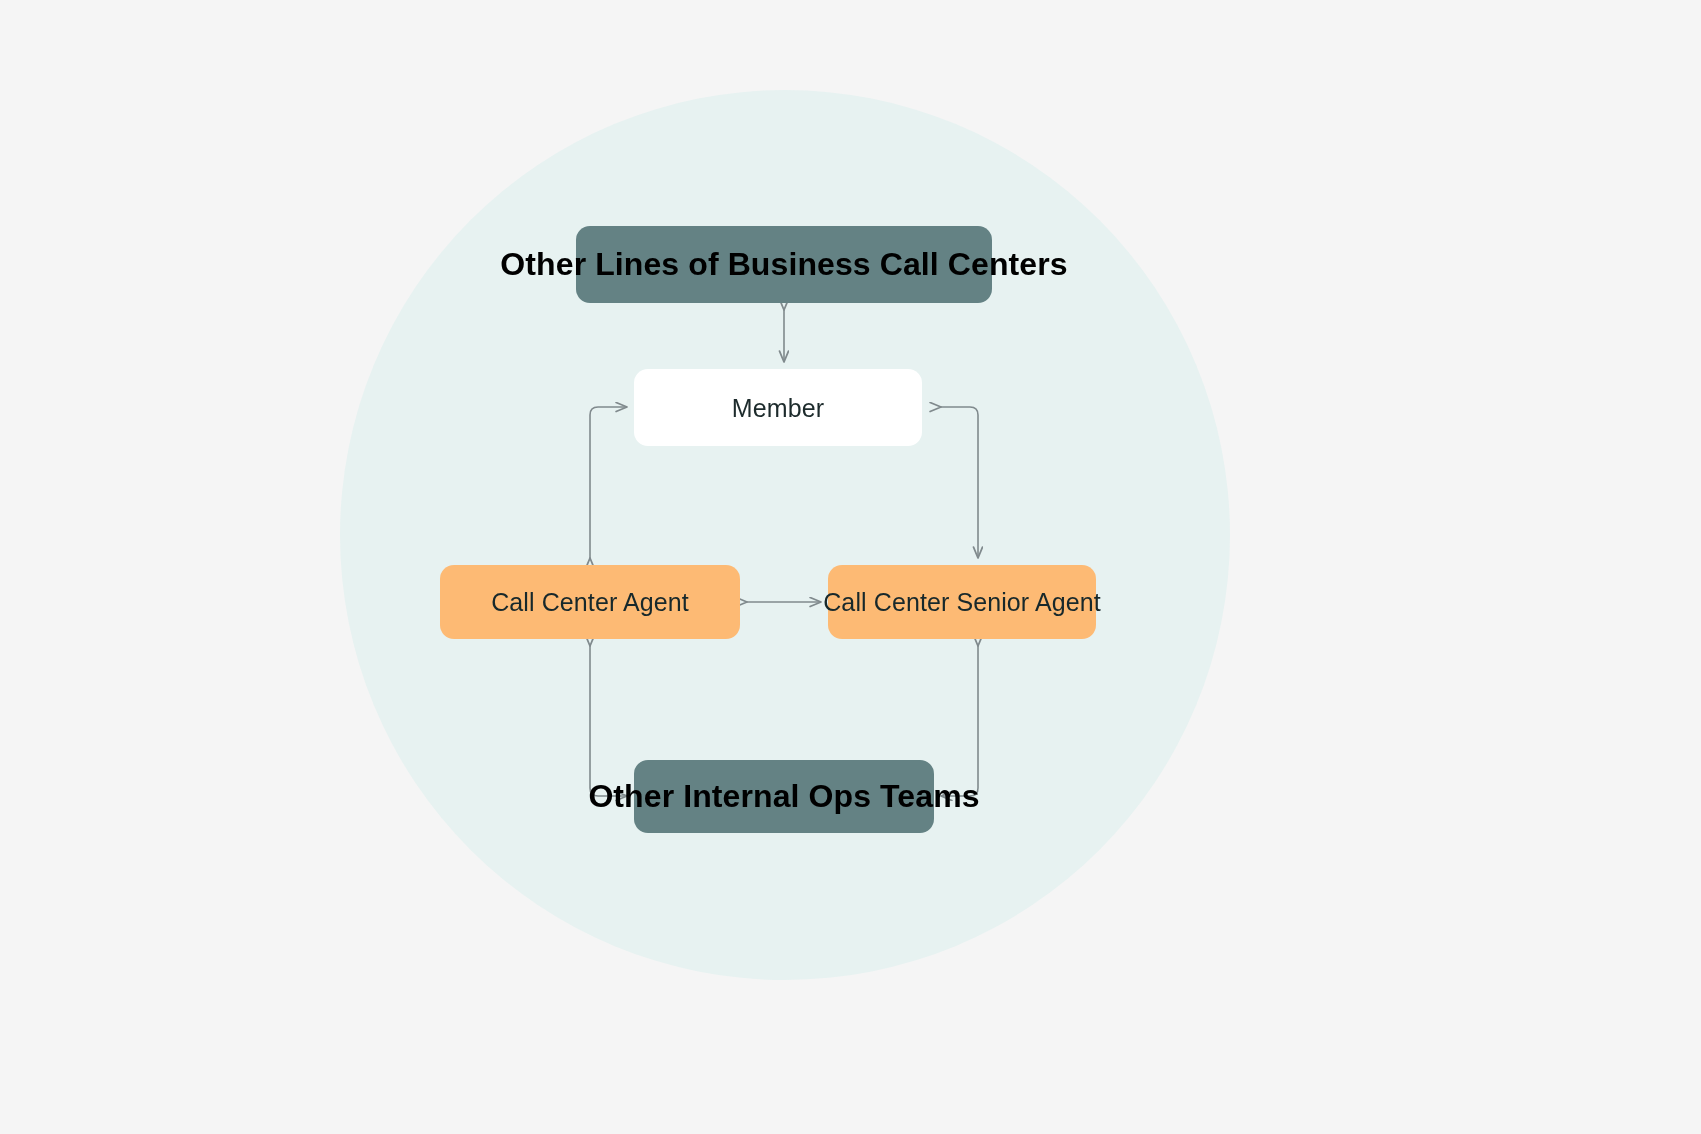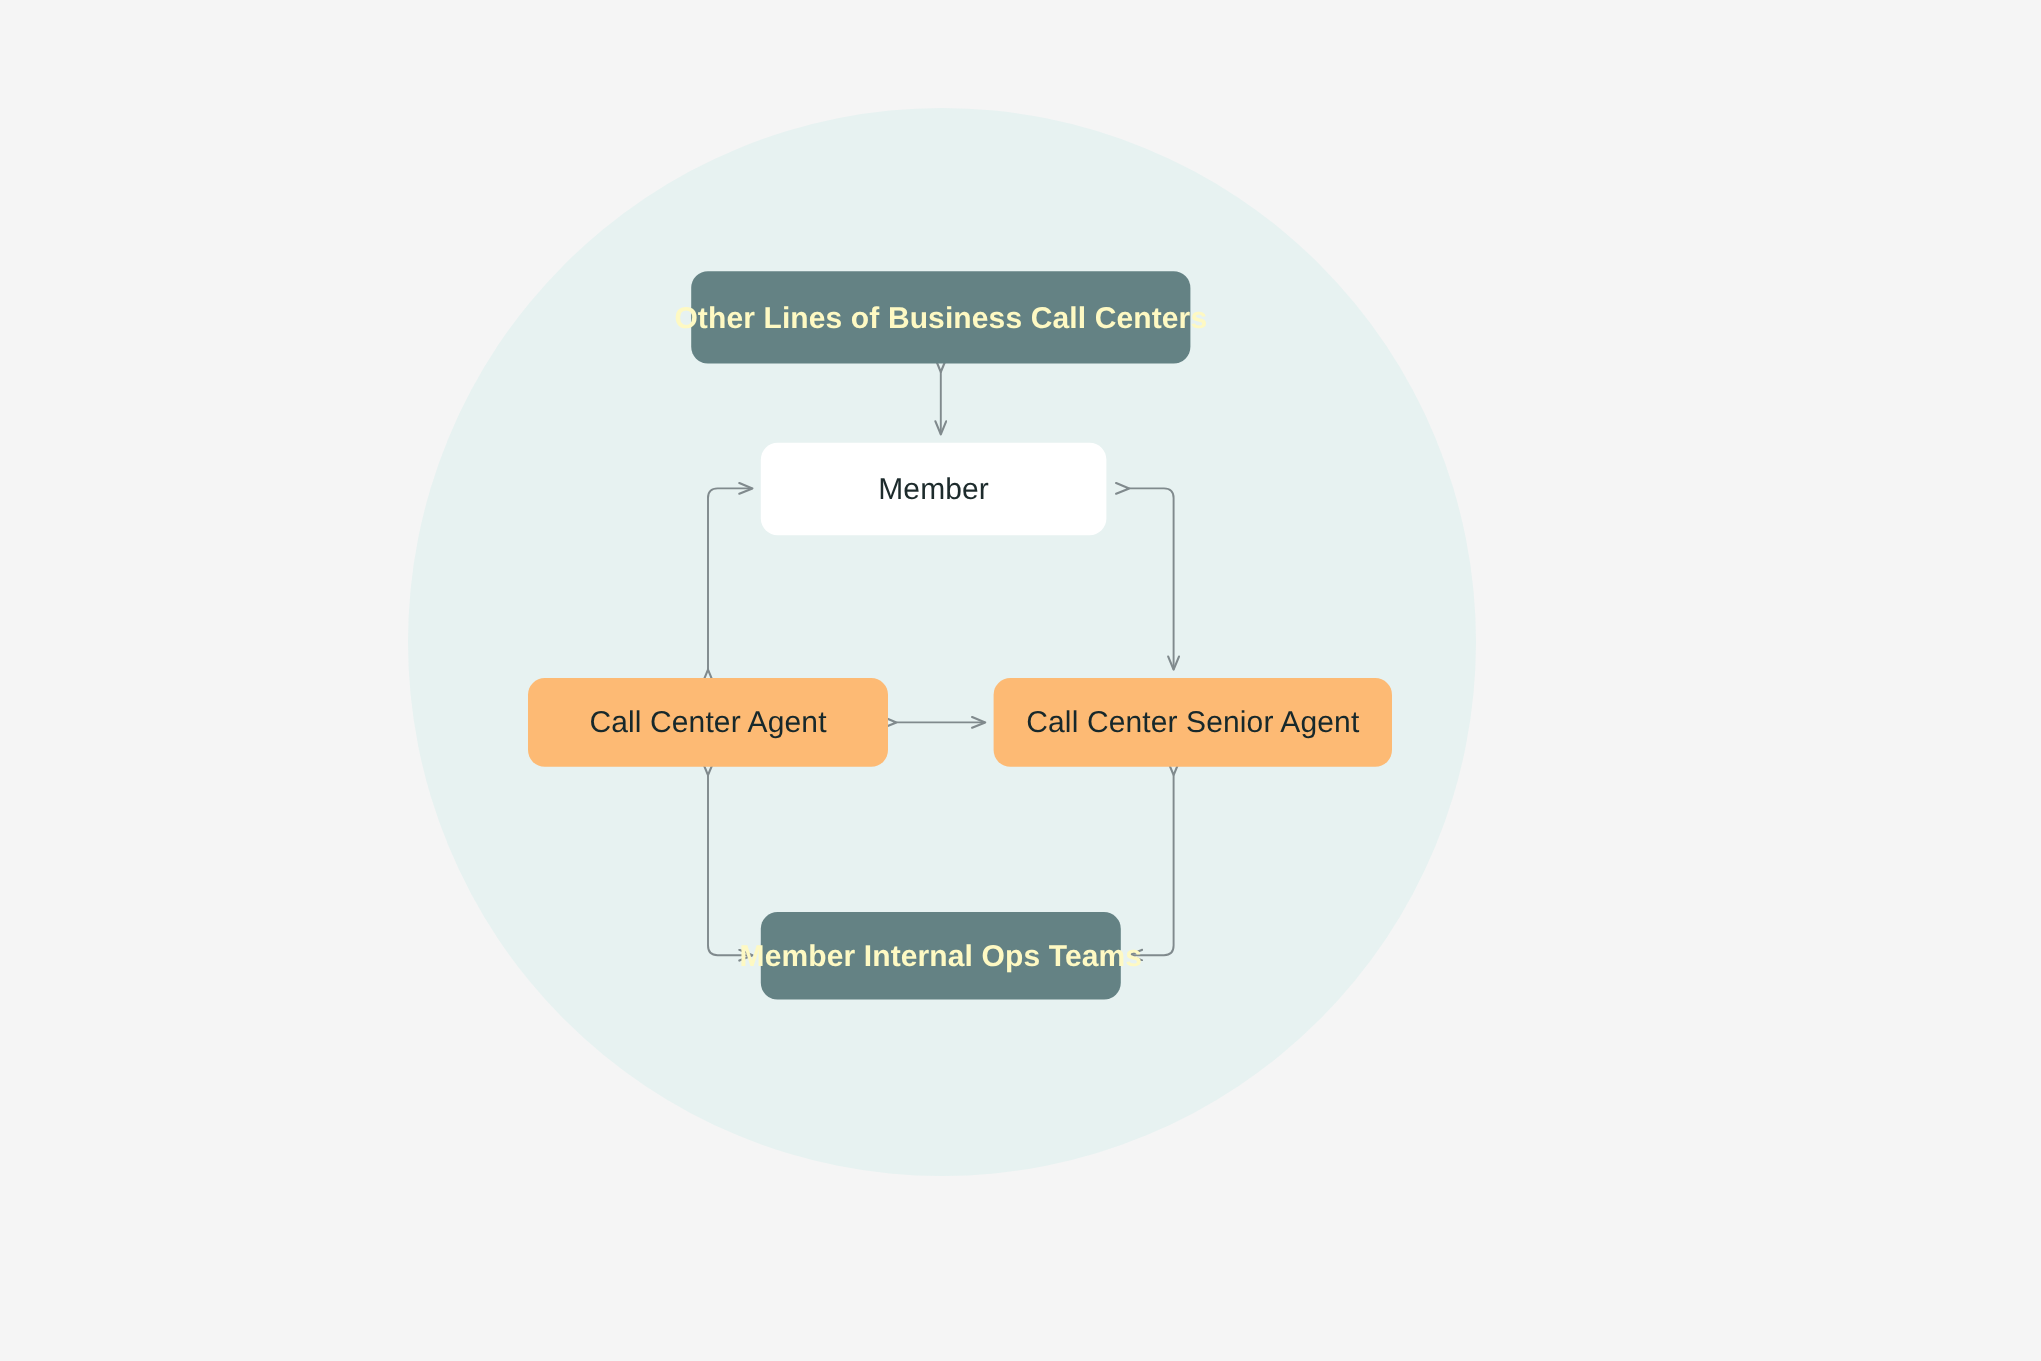--- a/index.html
+++ b/index.html
@@ -40,43 +40,43 @@
     align-items: center;
     justify-content: center;
     box-sizing: border-box;
     border-radius: 14px;
     text-align: center;
     line-height: 1.2;
     white-space: nowrap;
   }
   .node-dark {
     background: #648284;
-    color: #fef9c3;
-    font-size: 25px;
+    color: #000000;
+    font-size: 32px;
     font-weight: 600;
     letter-spacing: 0.1px;
   }
   .node-white {
     background: #ffffff;
     color: #1d2b2c;
     font-size: 25px;
     font-weight: 500;
     letter-spacing: 0.1px;
   }
   .node-teal {
     background: #fdba74;
     color: #17282b;
     font-size: 25px;
     font-weight: 500;
     letter-spacing: 0.1px;
   }
   #n-top      { left: 576px; top: 226px; width: 416px; height: 77px; }
   #n-member   { left: 634px; top: 369px; width: 288px; height: 77px; }
   #n-agent    { left: 440px; top: 565px; width: 300px; height: 74px; }
-  #n-senior   { left: 828px; top: 565px; width: 332px; height: 74px; justify-content: center; }
+  #n-senior   { left: 828px; top: 565px; width: 268px; height: 74px; justify-content: center; }
   #n-ops      { left: 634px; top: 760px; width: 300px; height: 73px; }
 </style>
 </head>
 <body>
 
 <div id="stage">
 
   <div id="circle"></div>
 
   <svg id="edges" viewBox="0 0 1701 1134" xmlns="http://www.w3.org/2000/svg">
@@ -112,16 +112,16 @@
 
   <div id="n-agent" class="node node-teal">
     <span>Call Center Agent</span>
   </div>
 
   <div id="n-senior" class="node node-teal">
     <span>Call Center Senior Agent</span>
   </div>
 
   <div id="n-ops" class="node node-dark">
-    <span>Member Internal Ops Teams</span>
+    <span>Other Internal Ops Teams</span>
   </div>
 
 </div>
 
 </body></html>

